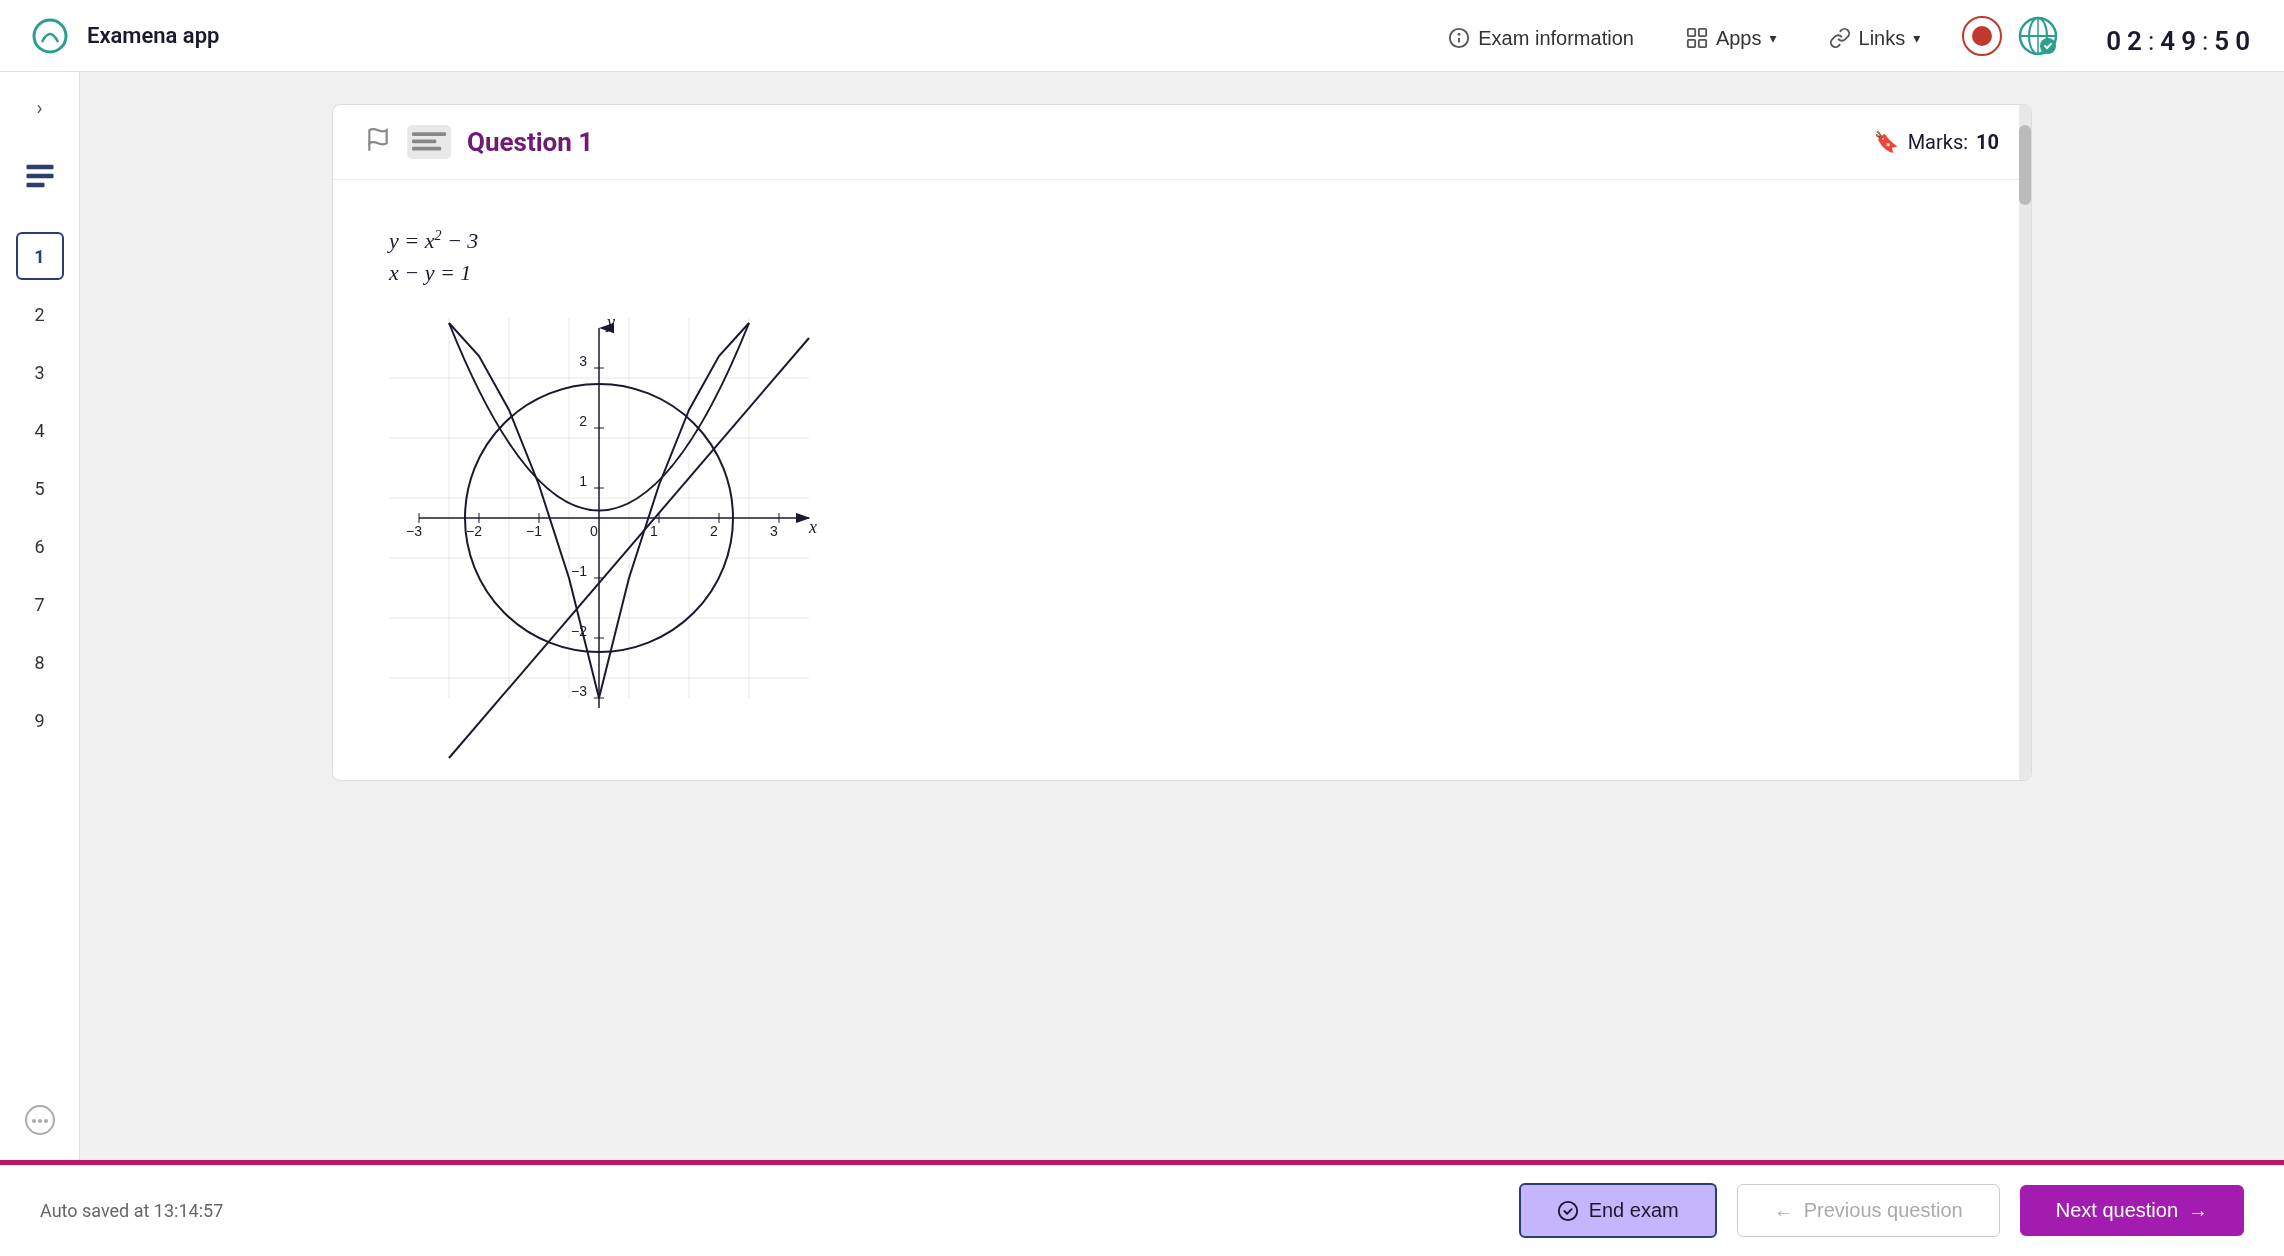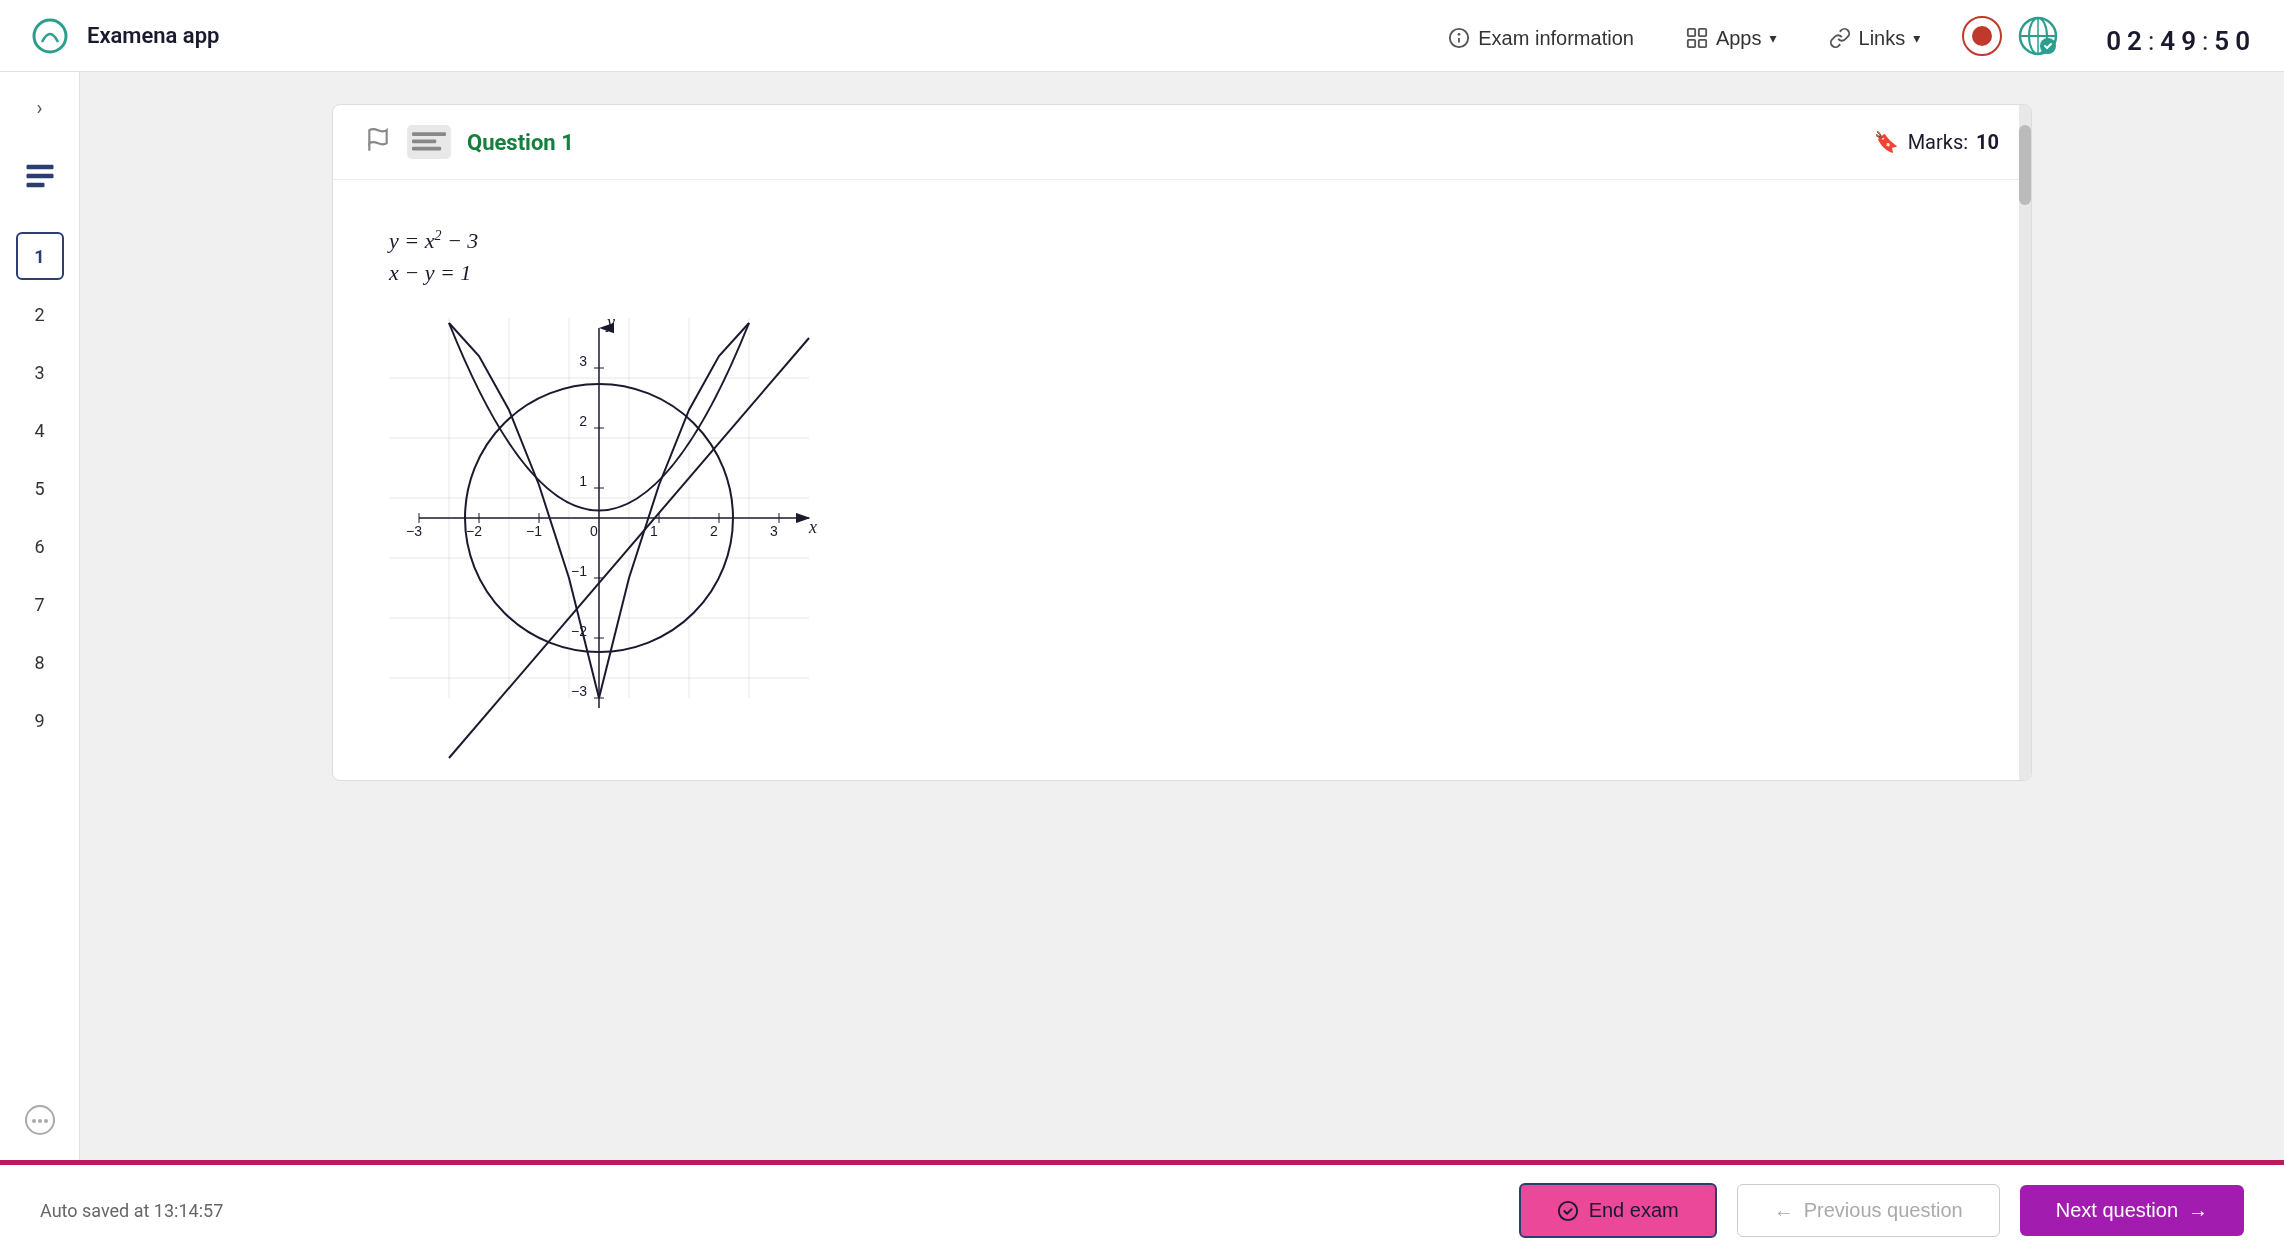--- a/index.html
+++ b/index.html
@@ -210,23 +210,23 @@
     .flag-icon {
       color: #888;
       font-size: 22px;
     }
     .question-mode-icon {
       display: flex;
       align-items: center;
       justify-content: center;
     }
     .question-title {
-      font-size: 22px;
+      font-size: 26px;
       font-weight: 700;
-      color: #15803d;
+      color: #701a75;
       flex: 1;
     }
     .marks-badge {
       display: flex;
       align-items: center;
       gap: 8px;
       font-size: 20px;
       color: #1a1a2e;
     }
     .bookmark-icon {
@@ -287,21 +287,21 @@
       font-size: 18px;
       color: #666;
     }
     .bottom-btns {
       display: flex;
       gap: 20px;
       align-items: center;
     }
     .btn-end-exam {
       border: 2px solid #2c3e70;
-      background: #ec4899;
+      background: #c4b5fd;
       color: #1a1a2e;
       padding: 14px 36px;
       font-size: 20px;
       border-radius: 6px;
       cursor: pointer;
       display: flex;
       align-items: center;
       gap: 10px;
     }
     .btn-prev {

